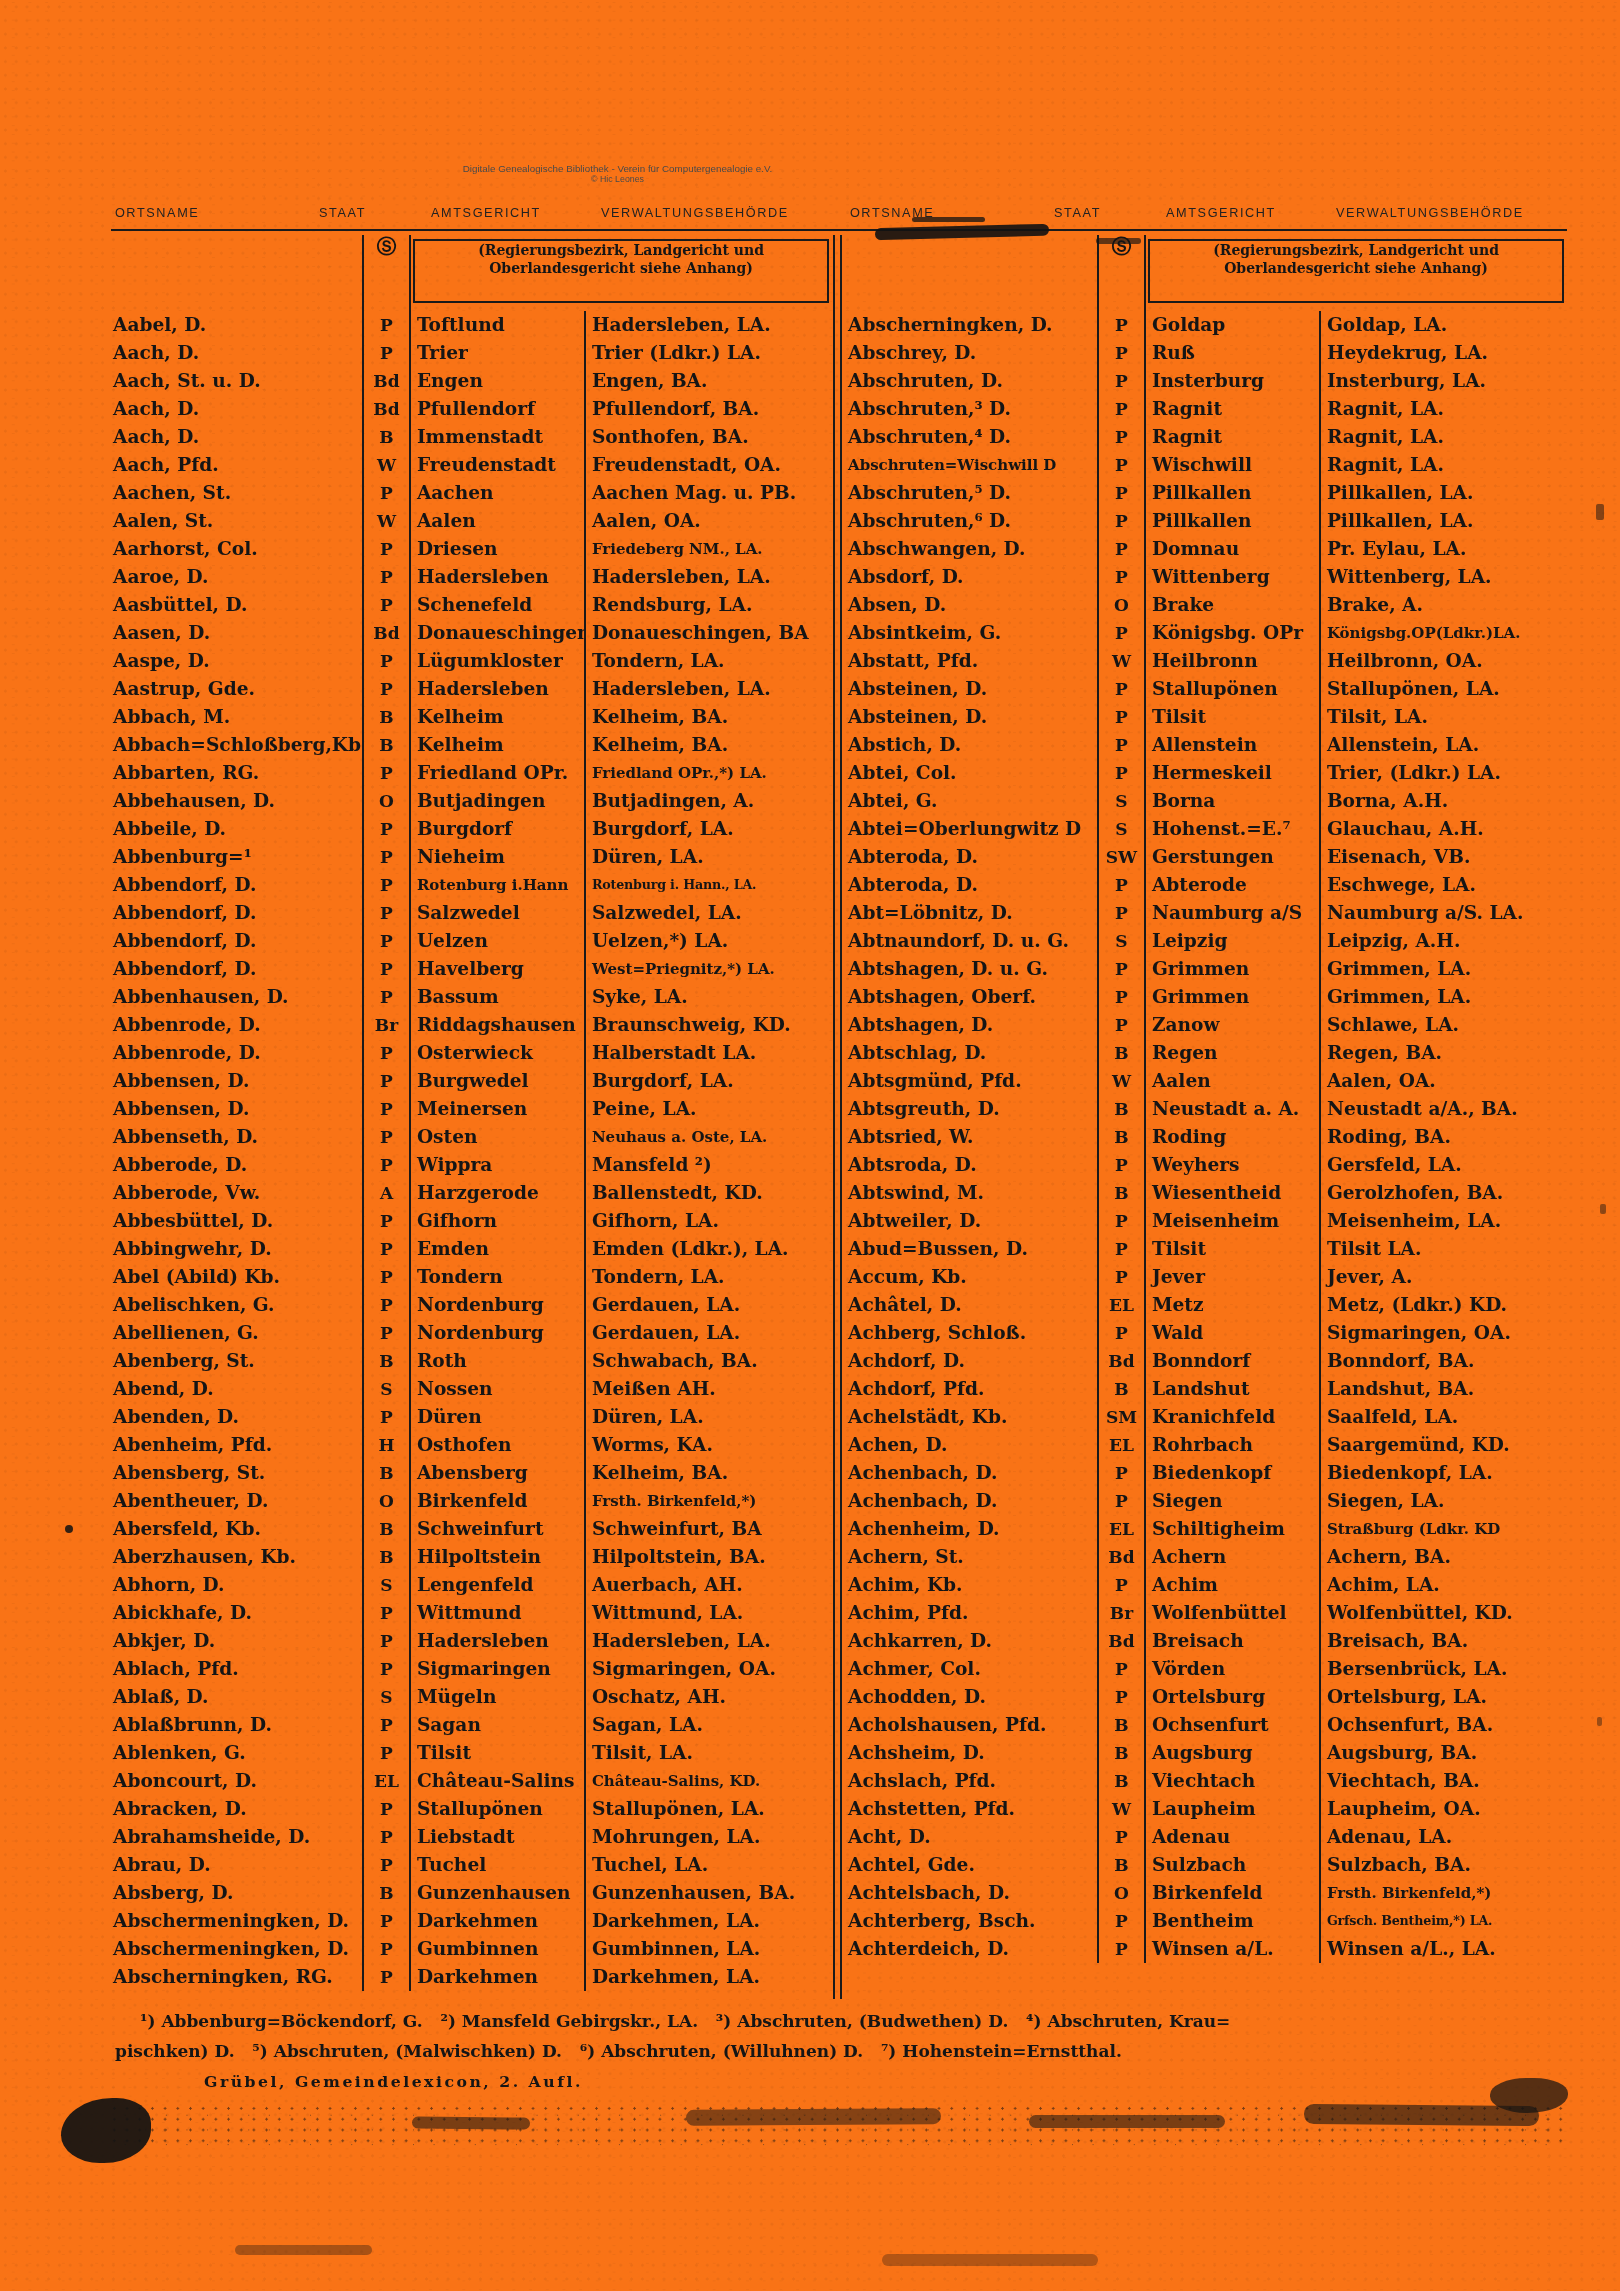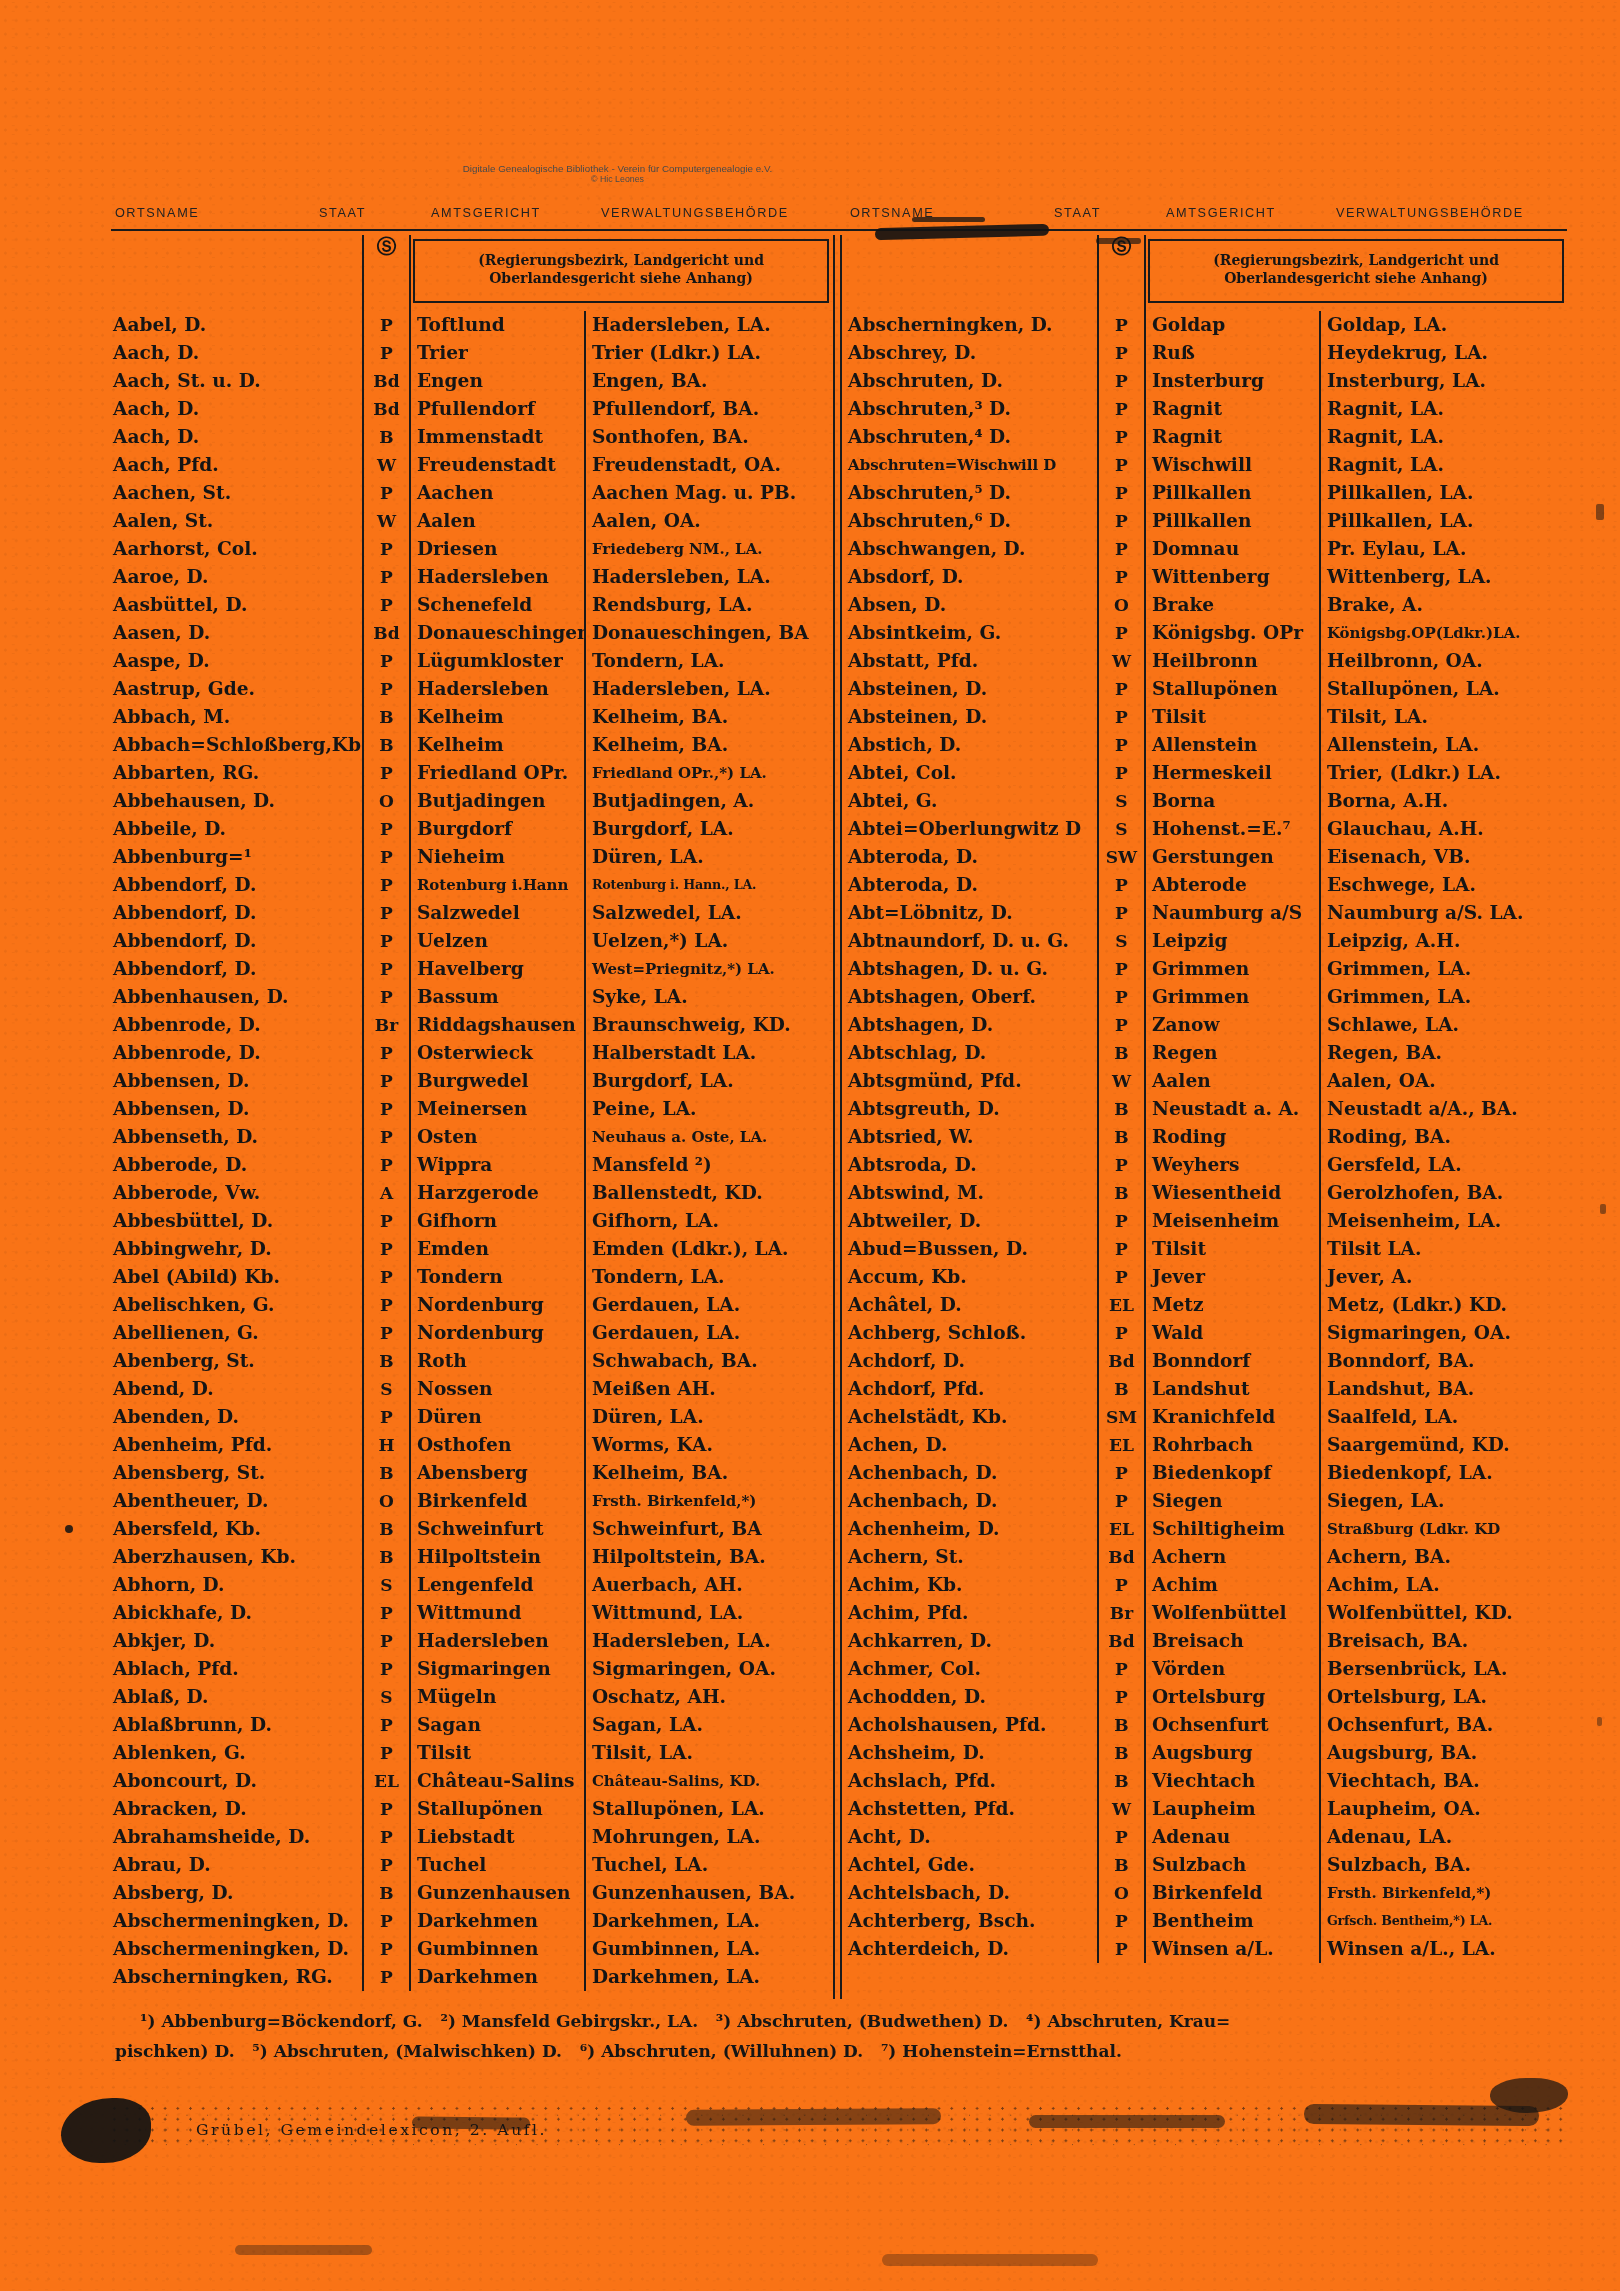--- a/index.html
+++ b/index.html
@@ -29,27 +29,27 @@
         line-height:1;display:flex;align-items:center;}
   .c0{padding-left:2px;}
   .c1{justify-content:center;font-size:17px;border-left:2px solid #1a1a1a;
       border-right:2px solid #1a1a1a;height:100%;}
   .c2{padding-left:5.9px;}
   .c3{border-left:2px solid #1a1a1a;height:100%;padding-left:5.9px;}
   .small{font-size:15px;}
   .xsmall{font-size:12.7px;letter-spacing:-0.2px;}
   .sym{font-size:19.6px;align-items:flex-start;padding-top:2px;}
   .cnote{grid-column:3/5;border:2px solid #1a1a1a;margin:3.9px 2.9px 7.8px 2px;text-align:center;
-        font-size:14px;line-height:1.3;padding-top:10px;font-weight:600;display:block;}
+        font-size:14px;line-height:1.3;padding-top:0;font-weight:600;display:block;}
   .center-divider{position:absolute;left:833px;top:235px;height:1764px;width:4.9px;
         border-left:2px solid #1a1a1a;border-right:2px solid #1a1a1a;}
   .footnote{position:absolute;font-size:17px;font-weight:700;white-space:pre;}
   .fn1{left:140px;top:2011px;}
   .fn2{left:115px;top:2041px;}
-  .imprint{position:absolute;left:196px;top:2072px;font-size:15.7px;font-weight:400;letter-spacing:2.5px;margin-top:48px;}
+  .imprint{position:absolute;left:204px;top:2072px;font-size:15.7px;font-weight:700;letter-spacing:2.5px;}
   .artifact{position:absolute;background:#121212;}
   .noise-band{position:absolute;left:108px;top:2103px;width:1458px;height:47px;opacity:.55;
         background-image:radial-gradient(circle 2px, #111 55%, transparent 60%),
                          radial-gradient(circle 1.5px, #222 55%, transparent 60%);
         background-size:12.7px 10.8px, 20.6px 14.7px;background-position:0 0, 6.9px 4.9px;}
 </style>
 </head>
 <body>
 
 <div class="page">

